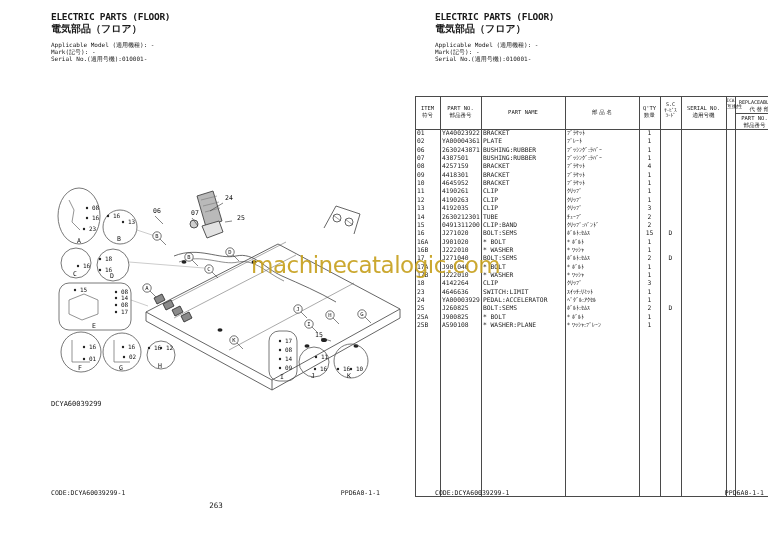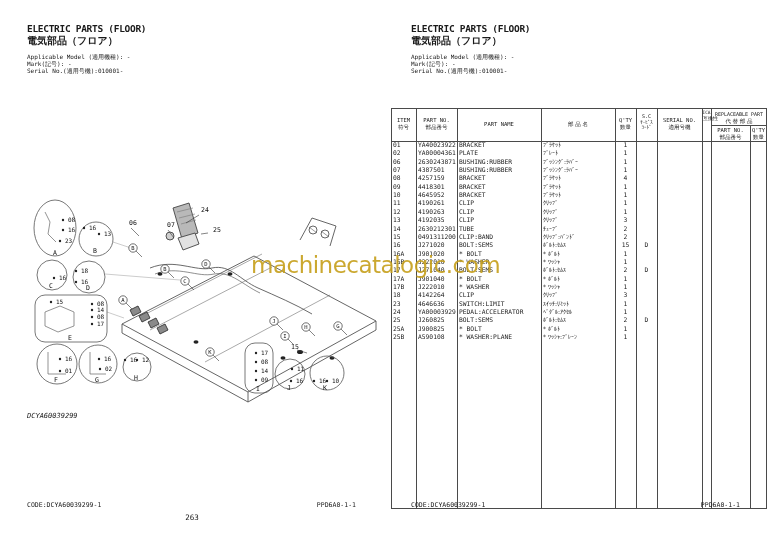--- a/index.html
+++ b/index.html
@@ -1,21 +1,21 @@
 <!DOCTYPE html>
 <html><head>
 <meta charset="utf-8">
 <style>
   html,body{margin:0;padding:0;}
   body{
     width:768px;height:543px;position:relative;overflow:hidden;
     background:#ffffff;color:#1a1a1a;
     font-family:"DejaVu Sans Mono","Liberation Mono",monospace;
   }
-  .page{position:absolute;top:12px;width:384px;height:476px;}
+  .page{position:absolute;top:0;width:384px;height:476px;margin-left:24px;}
   #page-left{left:0;}
   #page-right{left:384px;}
 
   .hdr-en{position:absolute;left:27px;top:11px;font-size:9.5px;font-weight:bold;letter-spacing:-0.3px;white-space:nowrap;}
   .hdr-jp{position:absolute;left:27px;top:22px;font-size:10px;font-weight:bold;font-family:"DejaVu Sans",sans-serif;white-space:nowrap;}
   .meta{position:absolute;left:27px;top:41px;font-size:6px;line-height:7px;white-space:nowrap;}
   .foot-code{position:absolute;left:27px;top:489px;font-size:6.5px;white-space:nowrap;}
   .foot-doc{position:absolute;right:28px;top:489px;font-size:6.5px;white-space:nowrap;}
   .foot-page{position:absolute;left:0;top:501px;width:100%;text-align:center;font-size:7.5px;}
 
@@ -26,21 +26,21 @@
   .hc{position:absolute;text-align:center;font-size:5.5px;line-height:6.5px;white-space:nowrap;}
   .hc .jp, .jp{font-family:"DejaVu Sans",sans-serif;}
   .ica-v{width:7px;margin:1px auto 0;font-size:5px;line-height:5.5px;word-break:break-all;font-family:"DejaVu Sans",sans-serif;}
   .rows{position:absolute;left:0;top:33px;right:0;bottom:0;}
   .trow{position:absolute;left:0;width:376px;height:8.35px;font-size:6.3px;line-height:8.5px;white-space:nowrap;}
   .trow span{position:absolute;top:0;height:100%;overflow:hidden;}
   .trow span.jp{font-size:6px;}
 
   
   .diag{position:absolute;left:0;top:0;width:384px;height:543px;}
-  .diag-code{position:absolute;left:27px;top:400px;font-size:7px;font-style:italic;}
+  .diag-code{position:absolute;left:27px;top:400px;font-size:7px;}
 
   .watermark{
     position:absolute;left:251px;top:252px;
     font-size:23px;font-weight:normal;letter-spacing:-0.5px;
     font-family:"DejaVu Sans","Liberation Sans",sans-serif;
     white-space:nowrap;z-index:50;opacity:0.92;
   }
 </style>
 </head>
 <body>

